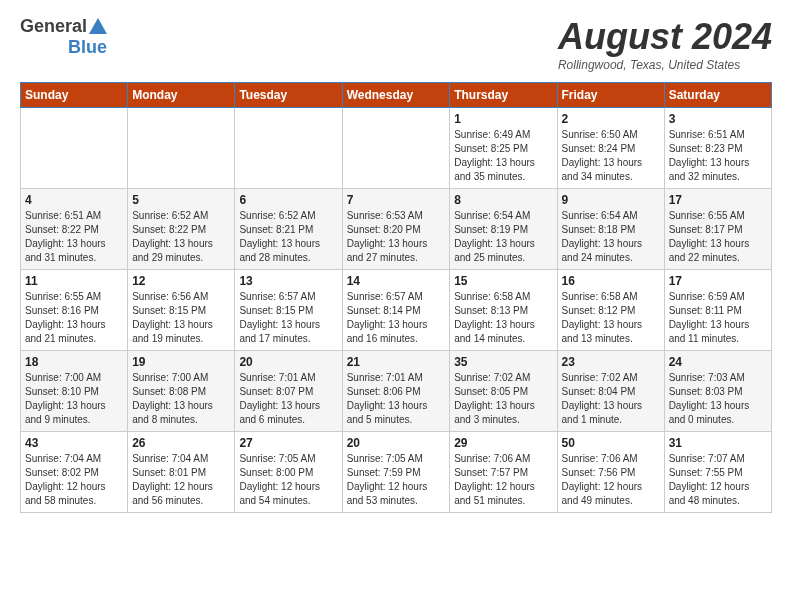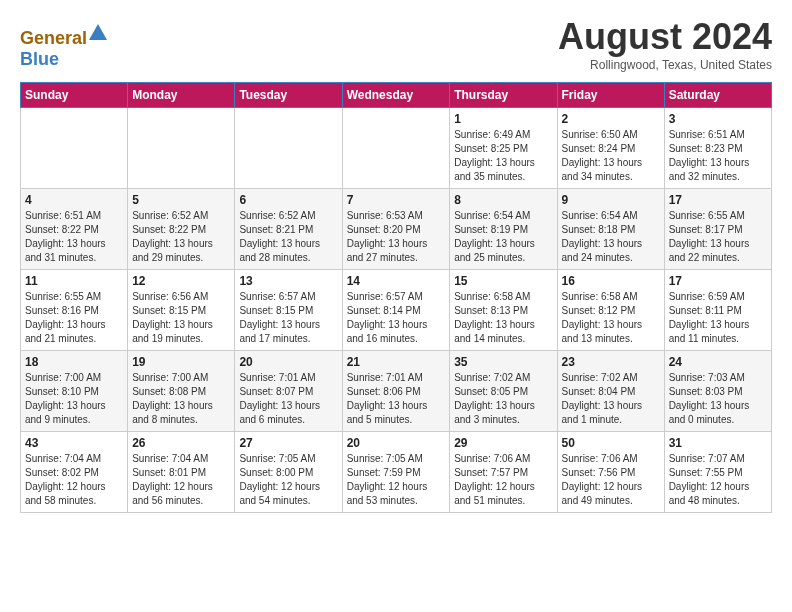--- a/index.html
+++ b/index.html
@@ -17,60 +17,61 @@
       margin-bottom: 10px;
     }
     .logo {
       display: flex;
       flex-direction: column;
       align-items: flex-start;
     }
     .logo-general {
       font-size: 18px;
       font-weight: bold;
-      color: #a16207;
+      color: #404040;
       display: flex;
       align-items: center;
-      margin-top: 12px;
     }
     .logo-triangle {
       display: inline-block;
       width: 0;
       height: 0;
       border-left: 9px solid transparent;
       border-right: 9px solid transparent;
       border-bottom: 16px solid #3a7fc1;
       margin-left: 2px;
       vertical-align: middle;
       margin-bottom: 2px;
     }
     .logo-blue {
       font-size: 18px;
       font-weight: bold;
       color: #3a7fc1;
+      text-align: right;
     }
     .title-section {
-      text-align: right;
+      text-align: left;
+      font-style: italic;
     }
     .main-title {
       font-size: 36px;
       font-weight: bold;
       color: #333;
     }
     .subtitle {
       font-size: 12px;
       color: #555;
     }
     .calendar-table {
       width: 100%;
       border-collapse: collapse;
       font-size: 11px;
     }
     .calendar-table th {
-      background-color: #be185d;
+      background-color: #c2410c;
       color: #fff;
       padding: 5px 4px;
       text-align: left;
       font-size: 12px;
       border: 1px solid #3a7fc1;
     }
     .calendar-table td {
       vertical-align: top;
       padding: 4px 4px;
       border: 1px solid #ccc;

